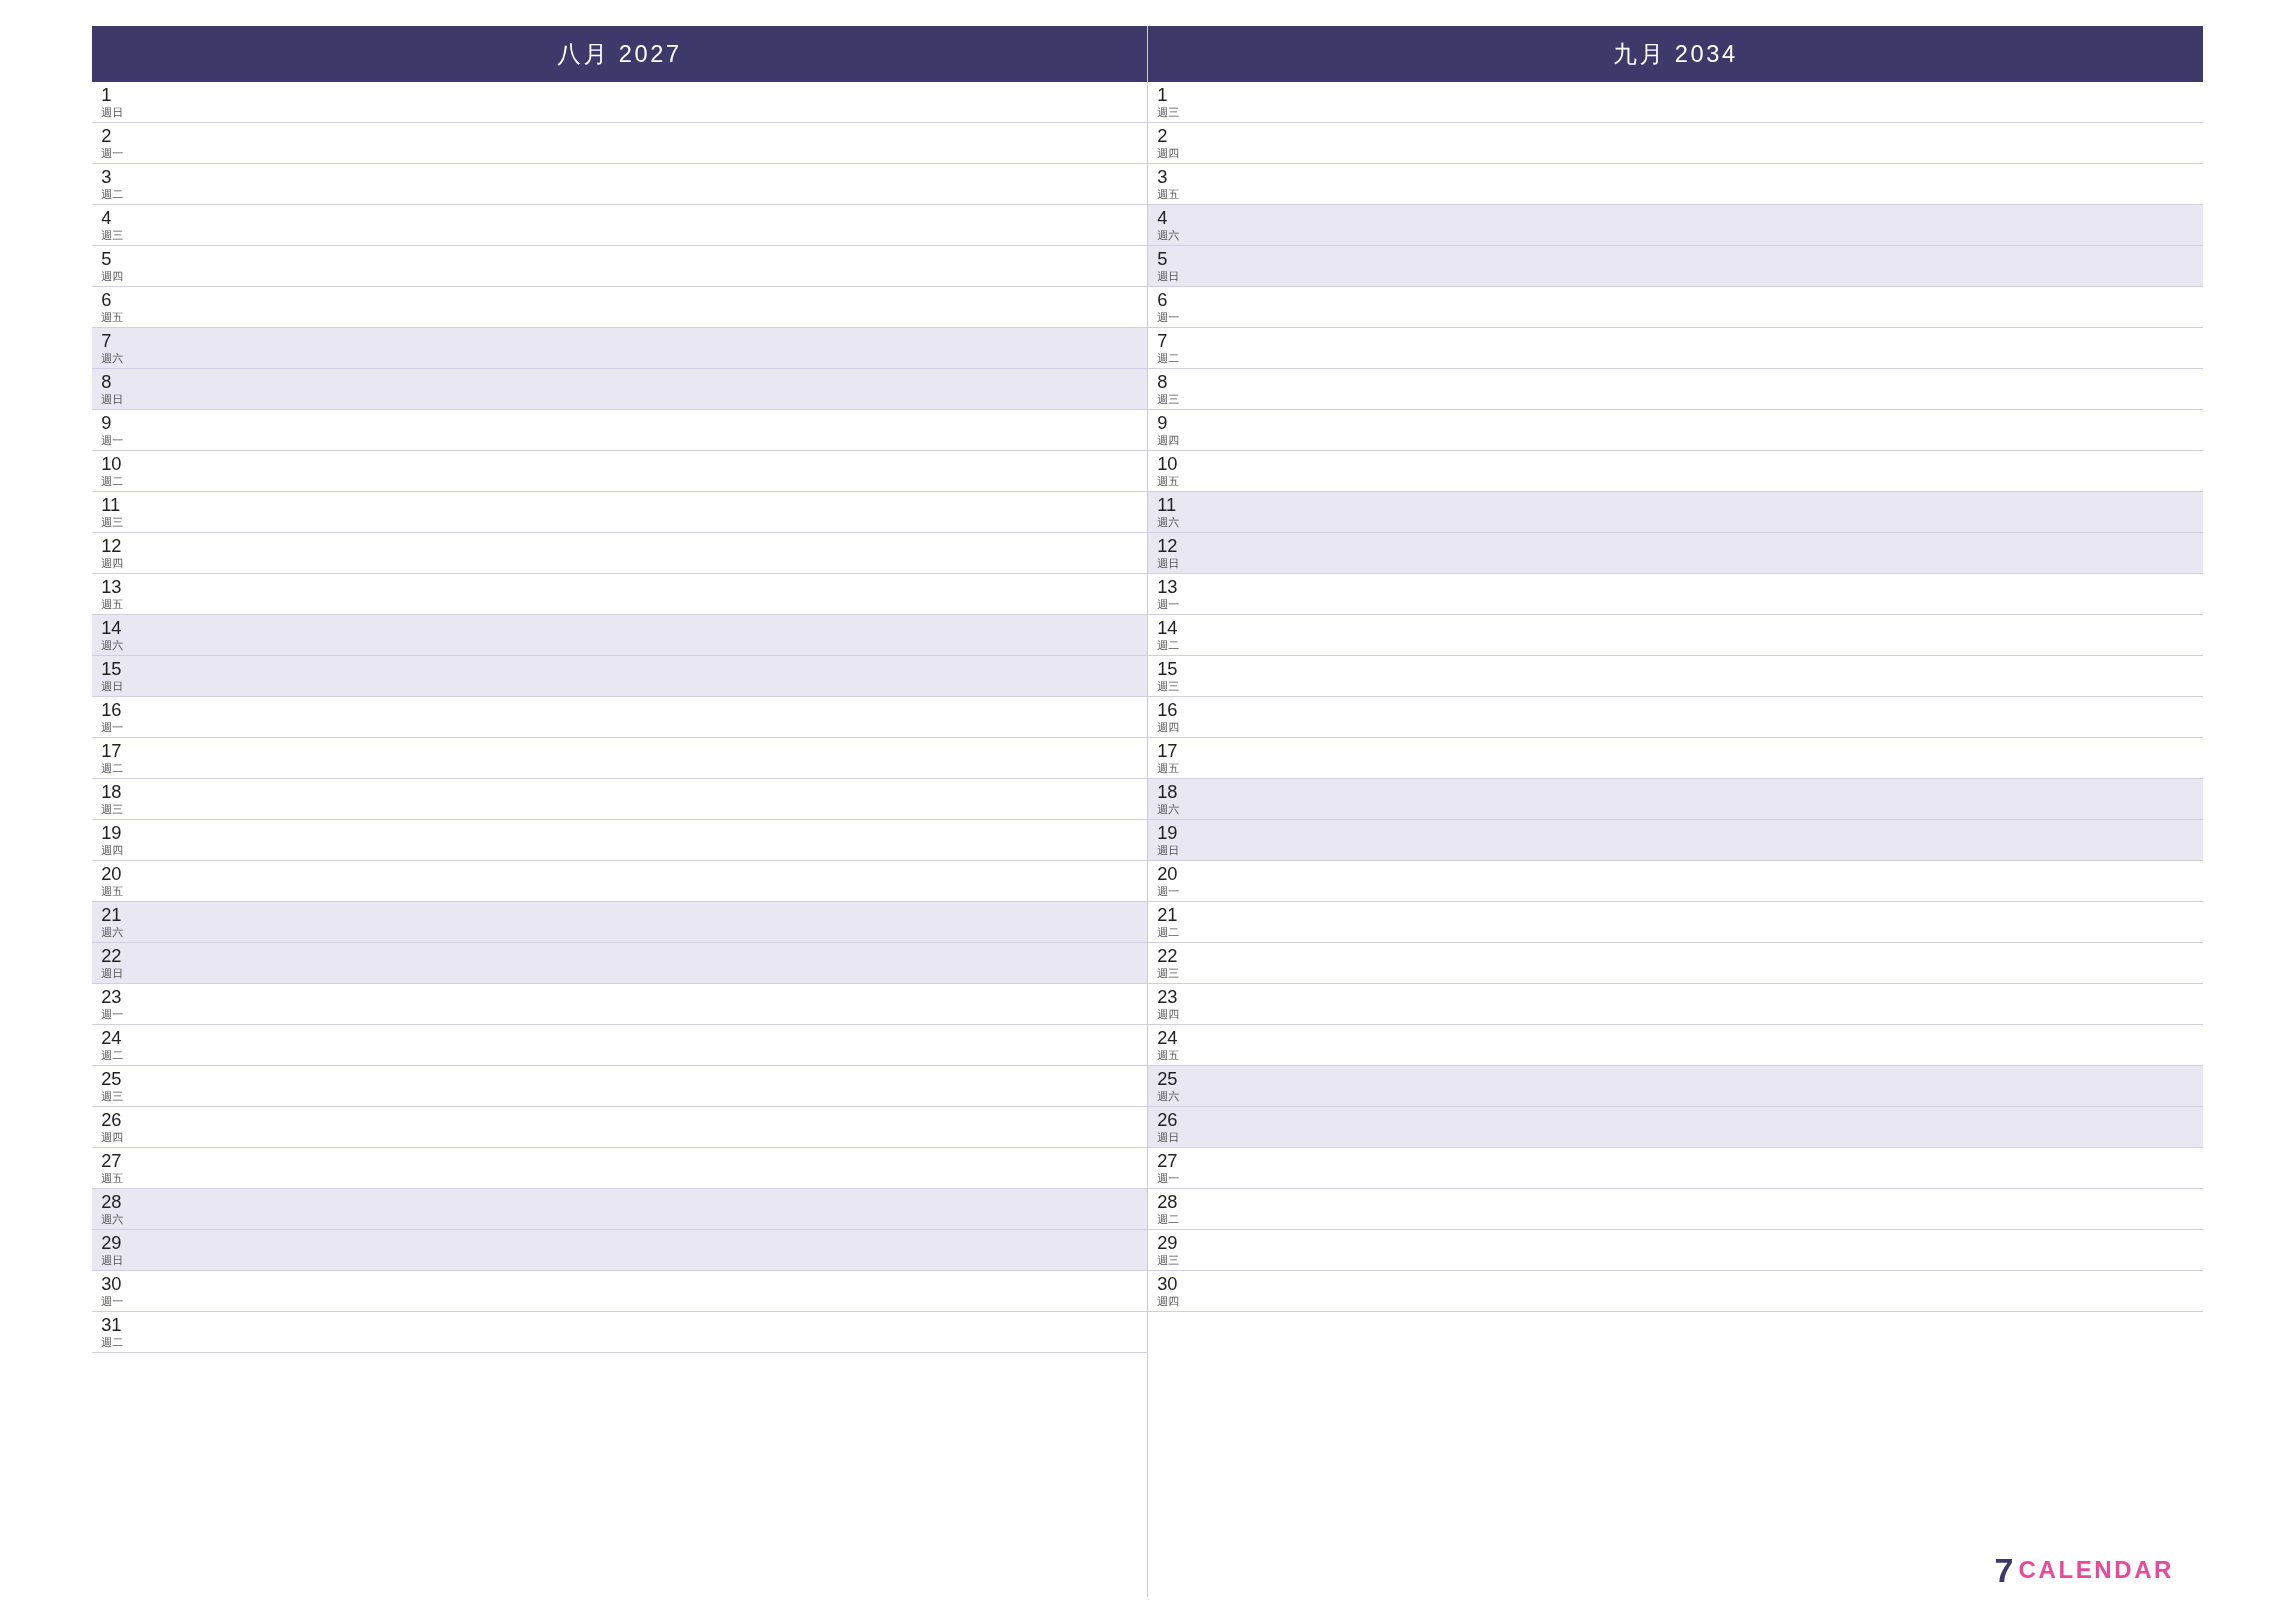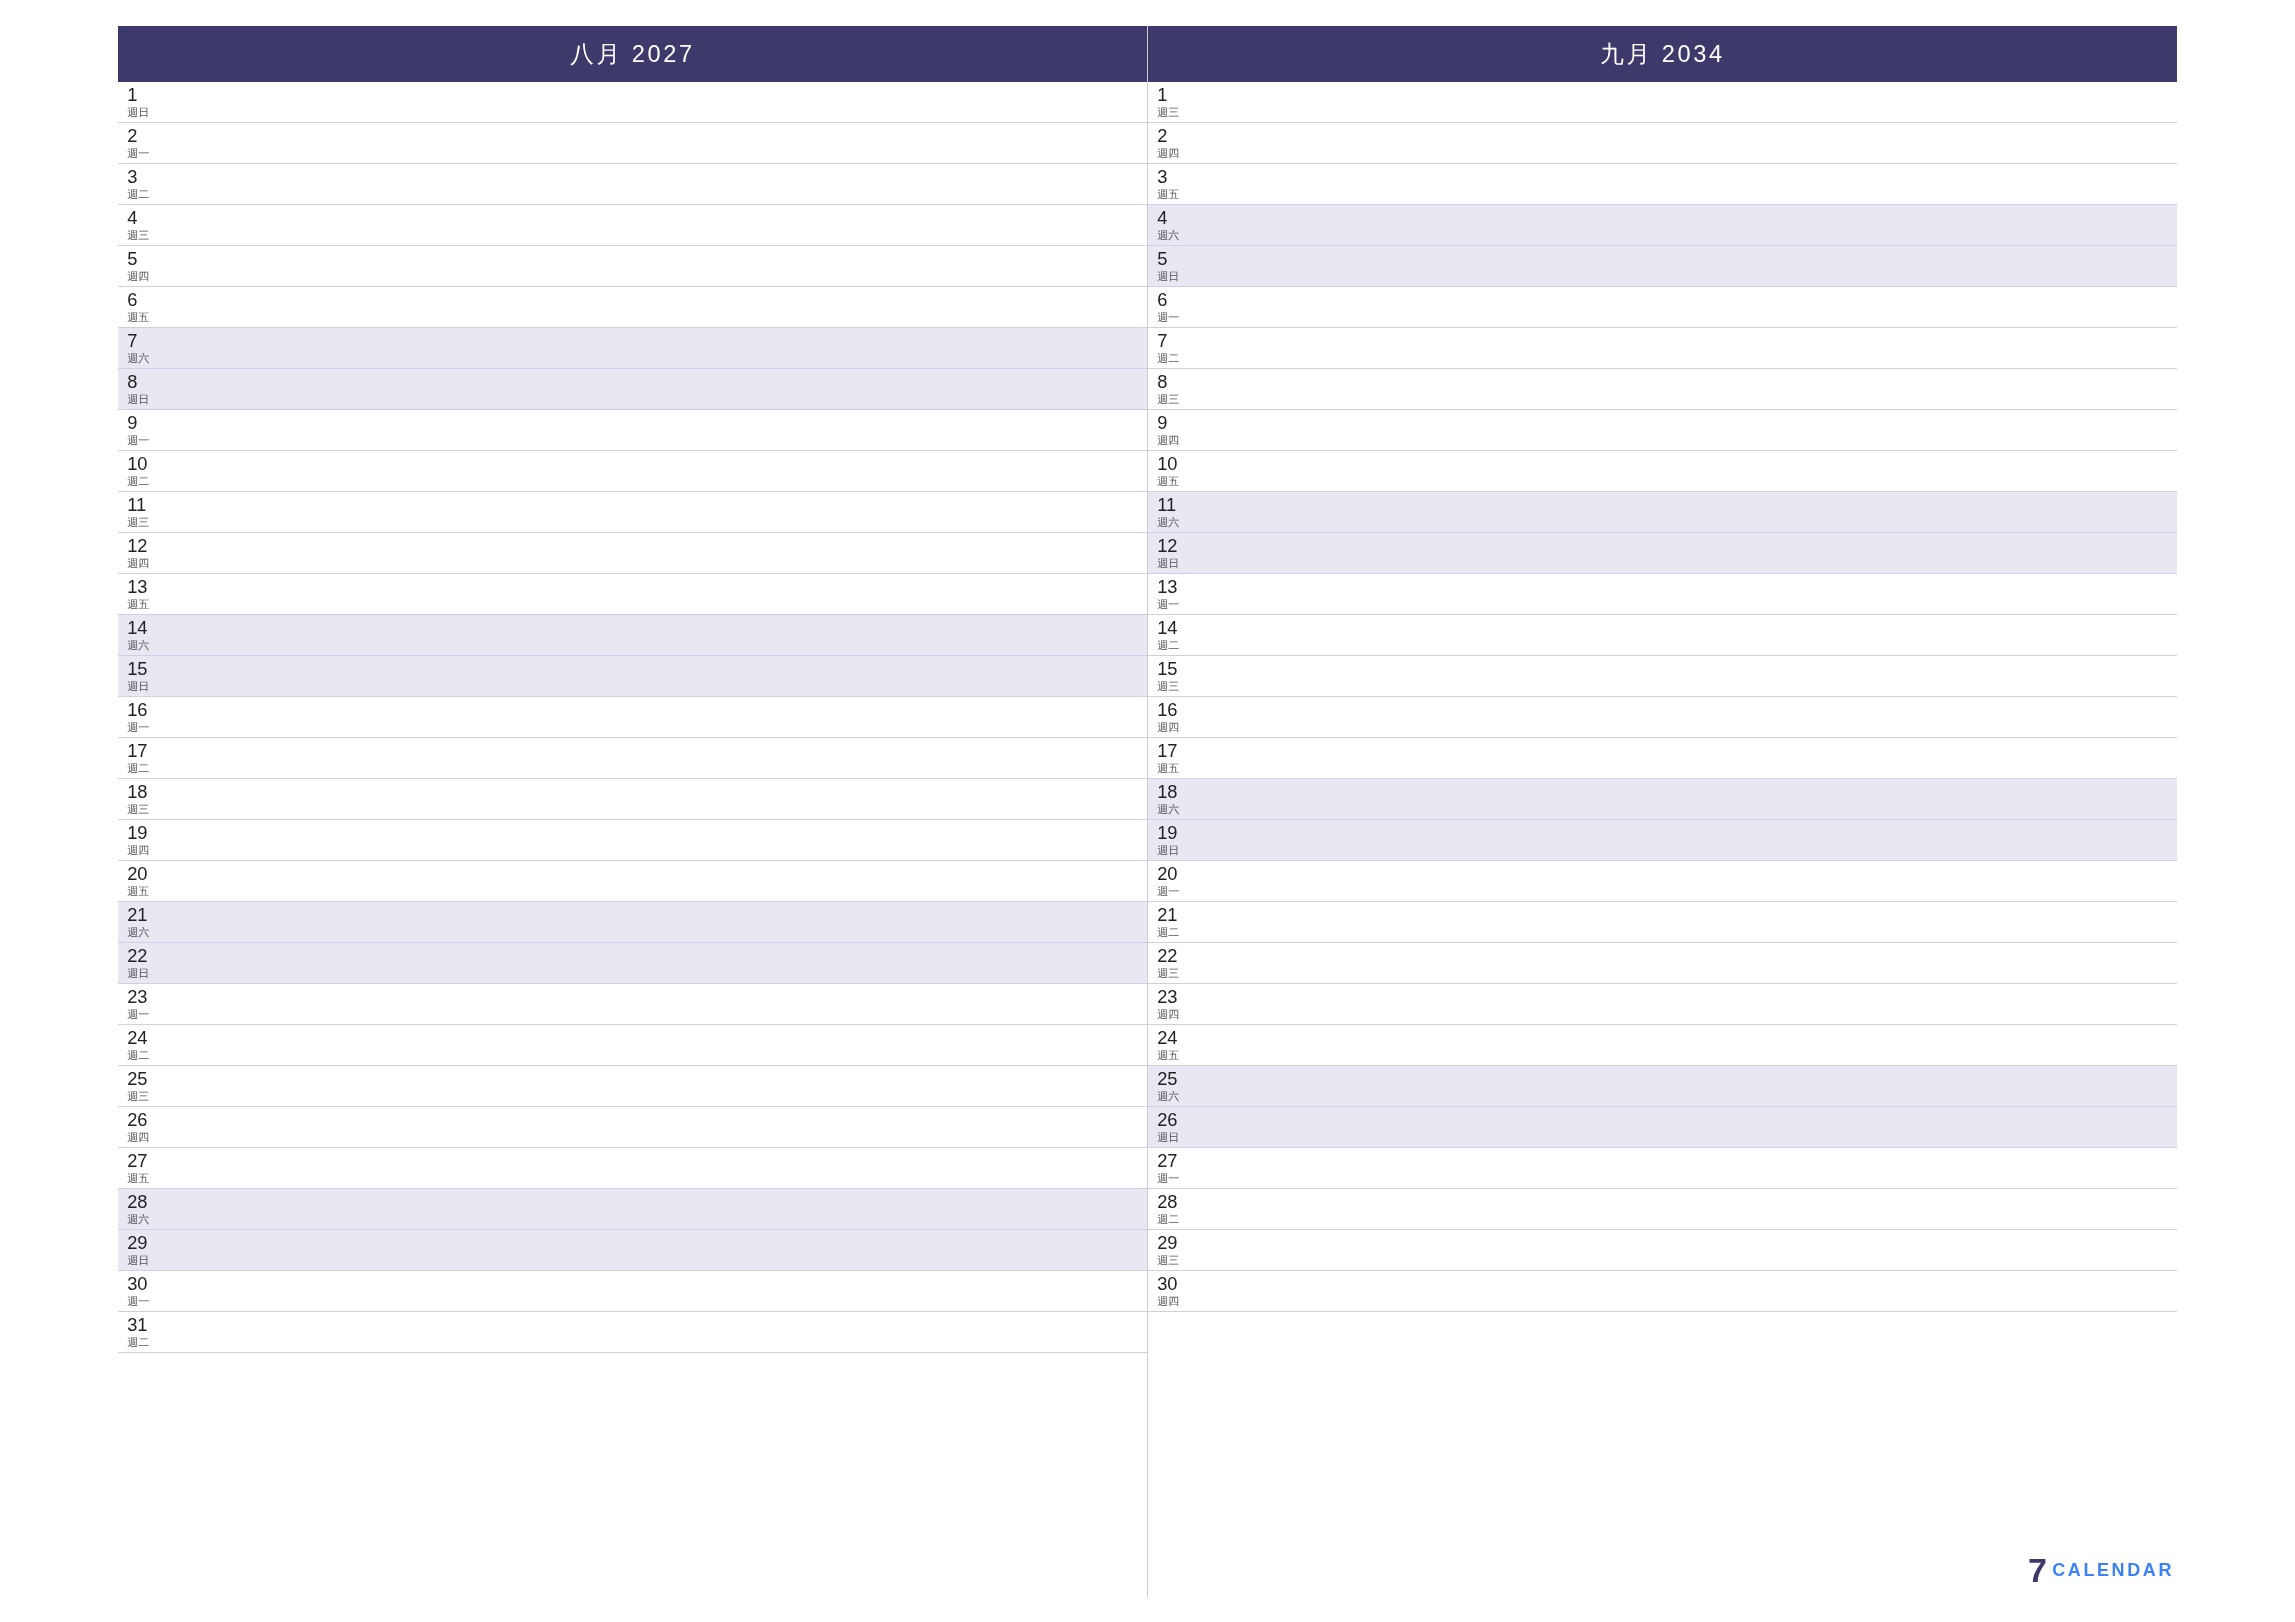--- a/index.html
+++ b/index.html
@@ -9,21 +9,21 @@
       width: 2295px;
       height: 1623px;
       overflow: hidden;
       position: relative;
     }
 
     .calendar-container {
       display: flex;
       width: 100%;
       height: 100%;
-      padding: 26px 118px;
+      padding: 26px 92px;
       justify-content: flex-end;
     }
 
     .month-section {
       flex: 1;
       display: flex;
       flex-direction: column;
     }
 
     .month-section:first-child {
@@ -96,23 +96,23 @@
     }
 
     .logo-seven {
       font-size: 34px;
       font-weight: 700;
       color: #3d3a6b;
       line-height: 1;
     }
 
     .logo-text {
-      font-size: 18px;
+      font-size: 24px;
       font-weight: 600;
-      color: #3b82f6;
+      color: #ec4899;
       letter-spacing: 2.6px;
     }
   </style>
 </head>
 <body>
 
 <div class="calendar-container">
   <div class="month-section">
     <div class="month-header">八月  2027</div>
     <div class="days-list" id="august-days">

